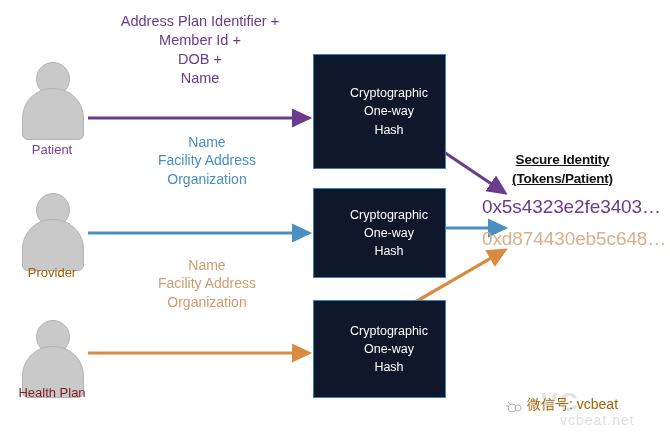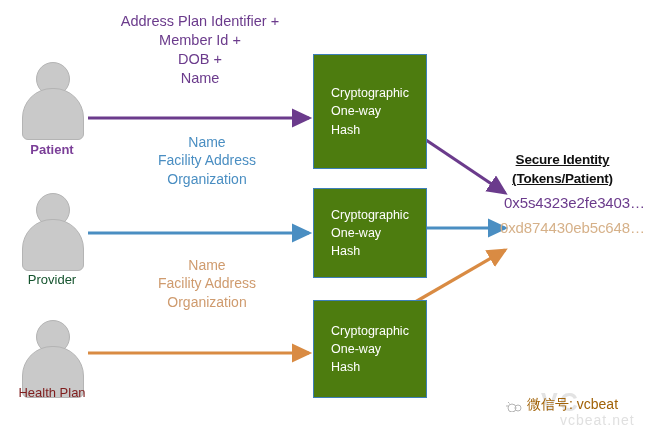--- a/index.html
+++ b/index.html
@@ -16,45 +16,45 @@
        border-radius:50%;background:#c9c9c9;border:1px solid #b4b4b4;}
   .actor .body{position:absolute;left:6px;top:26px;width:60px;height:50px;
        background:#c9c9c9;border:1px solid #b4b4b4;
        border-radius:30px 30px 6px 6px;}
   .actor .lbl{position:absolute;left:-6px;width:84px;text-align:center;
        font-size:13px;white-space:nowrap;}
 
   #actor-patient{left:16px;top:62px;}
   #actor-provider{left:16px;top:193px;}
   #actor-healthplan{left:16px;top:320px;}
-  #actor-patient .lbl{top:80px;color:#7b3f98;font-weight:bold;}
-  #actor-provider .lbl{top:79px;color:#14532d;}
+  #actor-patient .lbl{top:80px;color:#7b3f98;}
+  #actor-provider .lbl{top:72px;color:#a16207;}
   #actor-healthplan .lbl{top:65px;color:#7f1d1d;left:-14px;width:100px;}
 
   
   .attrs{position:absolute;text-align:center;line-height:1.32;}
   #attrs-patient{left:96px;top:12px;width:208px;font-size:14.5px;color:#6b3b8c;}
   #attrs-provider{left:100px;top:133px;width:214px;font-size:14px;color:#4a8ec2;}
   #attrs-healthplan{left:112px;top:256px;width:190px;font-size:14px;color:#cf9b6e;}
 
   
-  .hashbox{position:absolute;width:112px;background:#4d7c0f;
+  .hashbox{position:absolute;width:112px;background:#0f172a;
       border:1px solid #3d7fb8;color:#ffffff;font-size:12.5px;
       display:flex;align-items:center;justify-content:center;
-      line-height:1.45;}
+      text-align:center;line-height:1.45;padding-left:19px;}
   #hashbox-1{left:313px;top:54px;height:113px;}
   #hashbox-2{left:313px;top:188px;height:88px;}
   #hashbox-3{left:313px;top:300px;height:96px;}
 
   
   #secure-identity{position:absolute;left:480px;top:150px;width:165px;}
   .si-title{font-size:13.5px;font-weight:bold;color:#111;text-align:center;
       text-decoration:underline;line-height:1.42;letter-spacing:-0.2px;}
-  .token{font-size:15px;line-height:1.66;white-space:nowrap;
-      letter-spacing:-0.1px;text-align:right;}
+  .token{font-size:19px;line-height:1.66;white-space:nowrap;
+      letter-spacing:-0.1px;}
   #token-1{color:#6b3b8c;}
   #token-2{color:#9cb9d4;}
   #token-3{color:#d6b189;}
   #token-list{margin-top:3px;margin-left:2px;}
 
   
   #watermark{position:absolute;left:505px;top:388px;width:160px;height:42px;}
   #wm-logo{position:absolute;left:36px;top:0px;font-size:25px;font-weight:bold;
       color:#e3e3e3;letter-spacing:2px;}
   #wm-net{position:absolute;left:55px;top:24px;font-size:14px;

